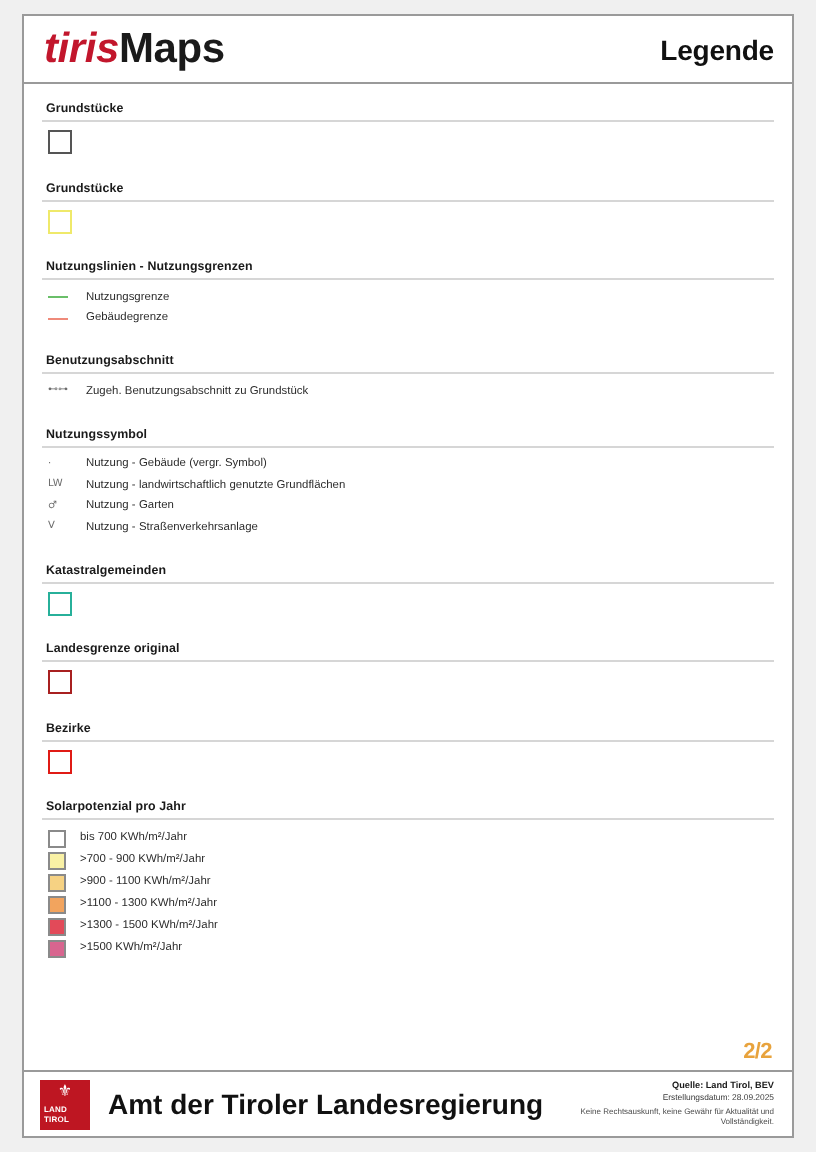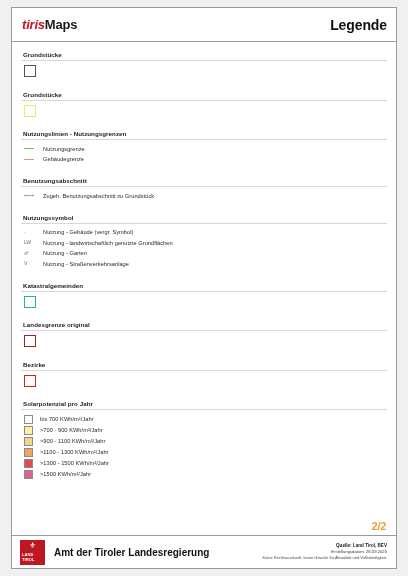--- a/index.html
+++ b/index.html
@@ -25,21 +25,21 @@
   
   .header {
     height: 34px;
     flex: 0 0 34px;
     border-bottom: 1px solid #9a9a9a;
     display: flex;
     align-items: center;
     justify-content: space-between;
     padding: 0 9px 0 10px;
   }
-  .brand { font-size: 13px; letter-spacing: -0.2px; white-space: nowrap; }
+  .brand { font-size: 21px; letter-spacing: -0.2px; white-space: nowrap; }
   .brand .tiris { color: #c2162c; font-style: italic; font-weight: bold; }
   .brand .maps { color: #1a1a1a; font-weight: bold; }
   .legende-title {
     font-size: 14px;
     font-weight: bold;
     color: #111111;
     letter-spacing: -0.1px;
   }
 
   
@@ -151,21 +151,21 @@
   .logo .land {
     position: absolute;
     left: 2px; bottom: 3px;
     font-size: 4px;
     color: #ffffff;
     font-weight: bold;
     line-height: 1.25;
     letter-spacing: 0.1px;
   }
   .footer-name {
-    font-size: 10px;
+    font-size: 14px;
     font-weight: bold;
     color: #111;
     margin-left: 9px;
     white-space: nowrap;
   }
   .footer-right {
     margin-left: auto;
     text-align: right;
     line-height: 1.45;
   }

